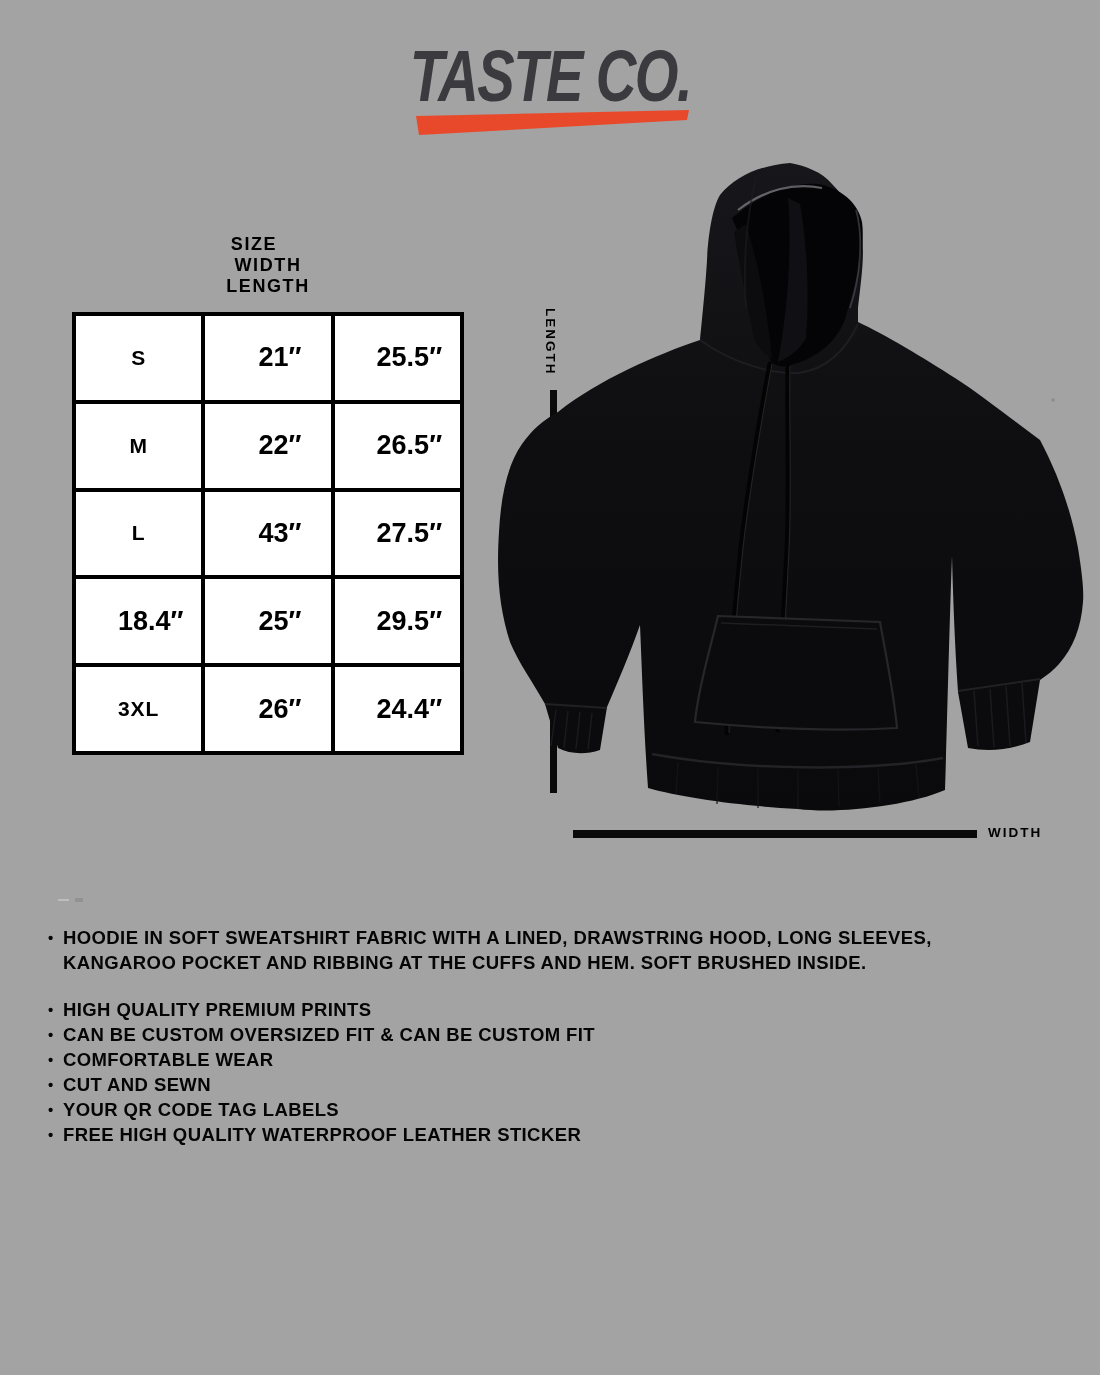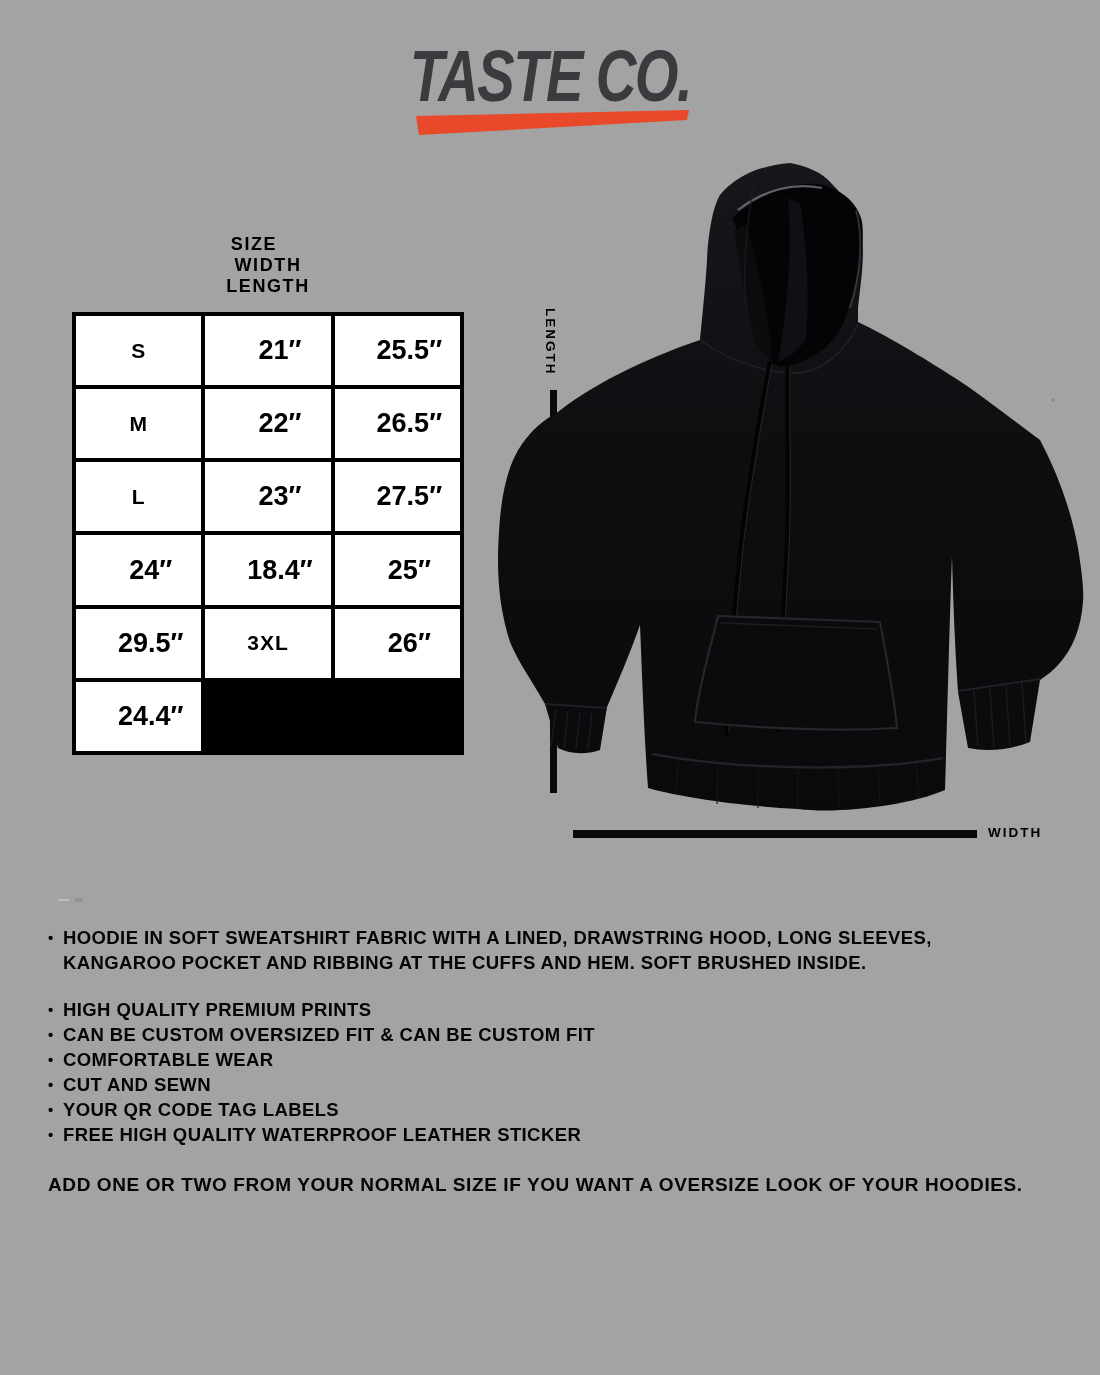--- a/index.html
+++ b/index.html
@@ -65,23 +65,22 @@
   </div>
 
   <div class="size-grid" id="size-grid">
       <div class="cell c-size">S</div>
       <div class="cell c-val">21″</div>
       <div class="cell c-val">25.5″</div>
       <div class="cell c-size">M</div>
       <div class="cell c-val">22″</div>
       <div class="cell c-val">26.5″</div>
       <div class="cell c-size">L</div>
-      <div class="cell c-val">23″</div>
+      <div class="cell c-val">43″</div>
       <div class="cell c-val">27.5″</div>
-      <div class="cell c-val">24″</div>
       <div class="cell c-val">18.4″</div>
       <div class="cell c-val">25″</div>
       <div class="cell c-val">29.5″</div>
       <div class="cell c-size">3XL</div>
       <div class="cell c-val">26″</div>
       <div class="cell c-val">24.4″</div>
     </div>
 
   <div class="length-label">LENGTH</div>
   <div class="length-bar" style="background: rgb(10, 10, 10);"></div>
@@ -206,16 +205,15 @@
             <div>YOUR QR CODE TAG LABELS</div>
           </div>
         </div>
         <div class="bullet-row">
           <span class="marker">•</span>
           <div>
             <div>FREE HIGH QUALITY WATERPROOF LEATHER STICKER</div>
           </div>
         </div>
       </div>
-    <div class="note">ADD ONE OR TWO FROM YOUR NORMAL SIZE IF YOU WANT A OVERSIZE LOOK OF YOUR HOODIES.</div>
   </section>
 
 </div>
 
 </body></html>

